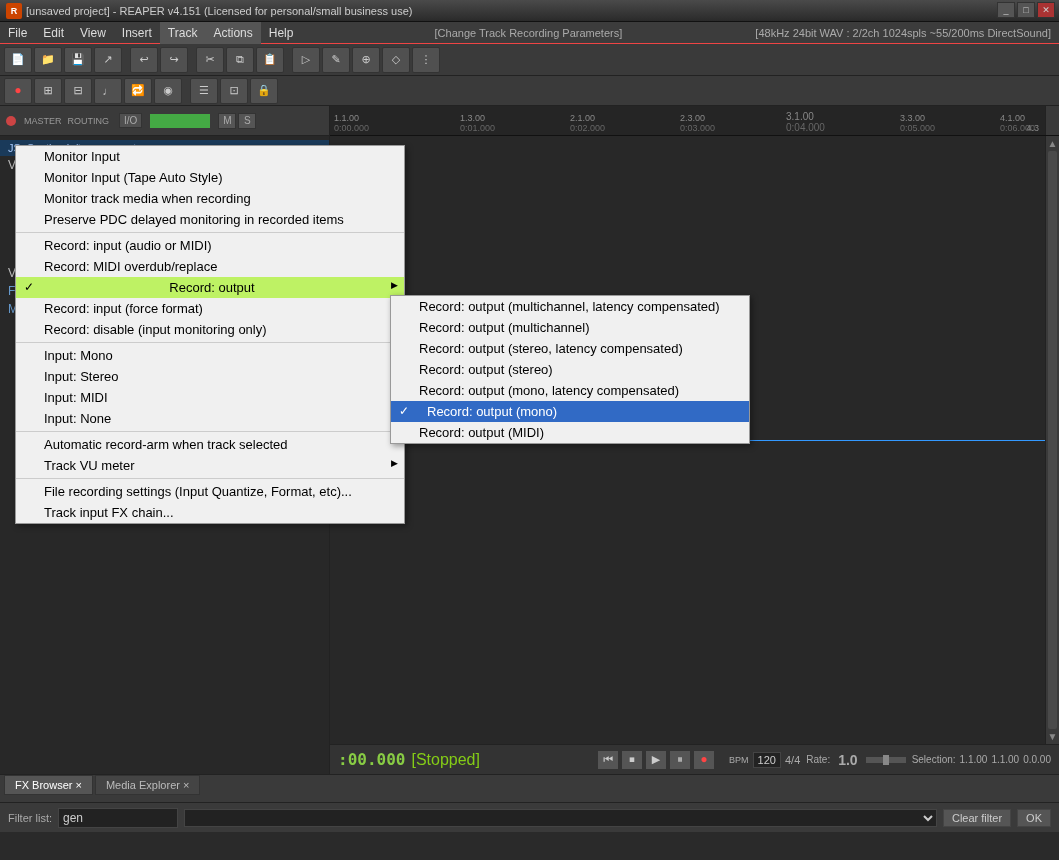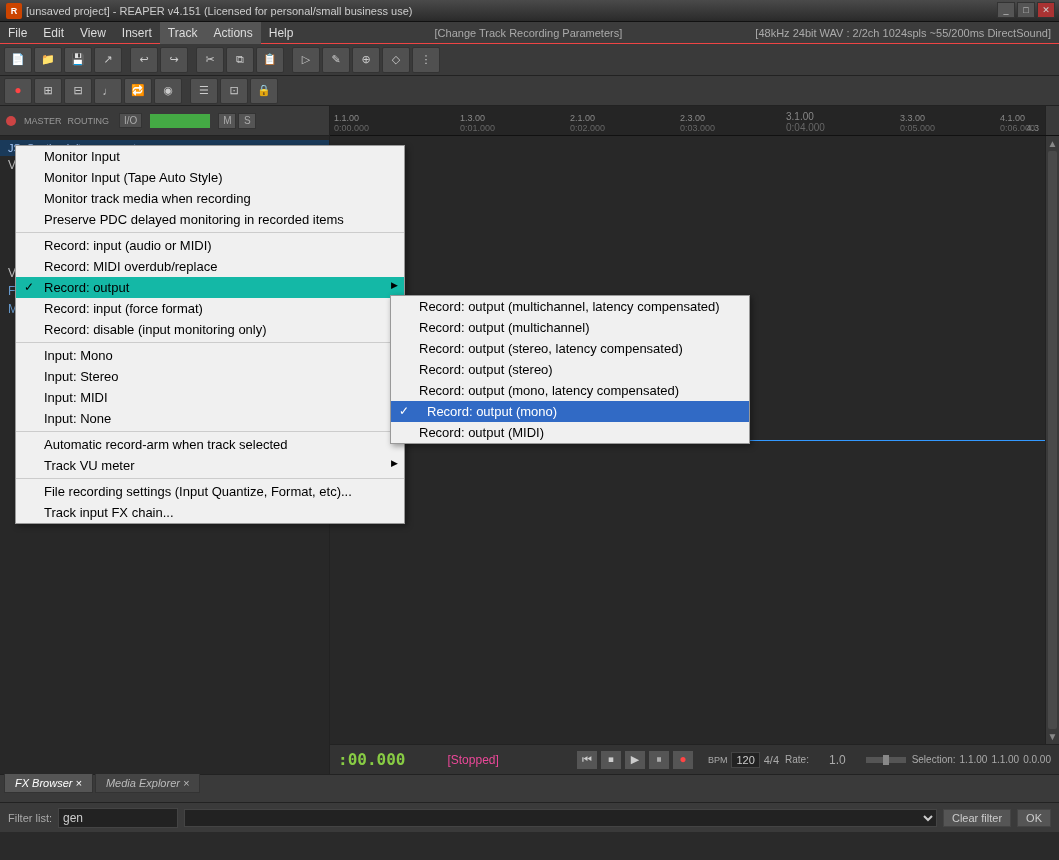--- a/index.html
+++ b/index.html
@@ -141,24 +141,23 @@
       width: 22px; height: 20px;
       display: flex; align-items: center; justify-content: center;
       font-size: 11px; cursor: pointer;
     }
 
     
     #bottom-tabs {
       height: 28px;
       background: #3a3a3a;
       display: flex;
-      align-items: flex-end;
+      align-items: flex-start;
       border-top: 1px solid #222;
-      padding: 9px 4px;
-      font-style: italic;
+      padding: 0 4px;
     }
     .bottom-tab {
       padding: 3px 10px;
       background: #444;
       border: 1px solid #333;
       color: #bbb;
       font-size: 11px;
       cursor: pointer;
       margin-right: 2px;
     }
@@ -406,40 +405,40 @@
         <div style="font-size:10px;color:#888;text-align:center;padding:2px 0;cursor:pointer;">▲</div>
         <div style="flex:1;background:#4a4a4a;margin:0 2px;border-radius:2px;"></div>
         <div style="font-size:10px;color:#888;text-align:center;padding:2px 0;cursor:pointer;">▼</div>
       </div>
     </div>
 
     <div style="height:30px;background:#333;border-top:1px solid #222;display:flex;align-items:center;padding:0 8px;gap:6px;">
       <div style="font-size:16px;font-weight:bold;color:#88cc44;font-family:monospace;">
         <span>:00.000</span>
       </div>
-      <div style="color:#ec4899;font-size:12px;margin-left:36px;">[Stopped]</div>
+      <div style="color:#84cc16;font-size:16px;">[Stopped]</div>
       <div style="flex:1;"></div>
 
       <div style="display:flex;gap:2px;">
         <div class="transport-btn">⏮</div>
         <div class="transport-btn">⏹</div>
         <div class="transport-btn">▶</div>
         <div class="transport-btn">⏸</div>
         <div class="transport-btn" style="color:#f44;">⏺</div>
       </div>
 
       <div style="display:flex;align-items:center;gap:4px;margin-left:8px;">
         <div style="font-size:9px;color:#aaa;">BPM</div>
         <div style="background:#222;border:1px solid #444;padding:1px 4px;font-size:11px;color:#ccc;">120</div>
         <div style="font-size:11px;color:#aaa;">4/4</div>
       </div>
 
-      <div style="display:flex;align-items:center;gap:20px;">
+      <div style="display:flex;align-items:center;gap:8px;">
         <span style="font-size:10px;color:#aaa;">Rate:</span>
-        <span style="font-size:12px;color:#aaa;">1.0</span>
+        <span style="font-size:14px;color:#aaa;font-weight:bold;">1.0</span>
         <div style="width:40px;height:6px;background:#555;position:relative;">
           <div style="position:absolute;left:50%;top:-2px;width:6px;height:10px;background:#888;transform:translateX(-50%);"></div>
         </div>
       </div>
 
       <div style="display:flex;align-items:center;gap:4px;text-align:center;">
         <span style="font-size:10px;color:#aaa;">Selection:</span>
         <span style="font-size:10px;color:#aaa;">1.1.00</span>
         <span style="font-size:10px;color:#aaa;">1.1.00</span>
         <span style="font-size:10px;color:#aaa;">0.0.00</span>
@@ -465,21 +464,21 @@
 </div>
 
 <div id="context-menu">
   <div class="cm-item">Monitor Input</div>
   <div class="cm-item">Monitor Input (Tape Auto Style)</div>
   <div class="cm-item">Monitor track media when recording</div>
   <div class="cm-item">Preserve PDC delayed monitoring in recorded items</div>
   <div class="cm-sep"></div>
   <div class="cm-item">Record: input (audio or MIDI)</div>
   <div class="cm-item">Record: MIDI overdub/replace</div>
-  <div class="cm-item checked has-sub" style="background:#14b8a6;">Record: output</div>
+  <div class="cm-item checked has-sub" style="background:#bef264;text-align:center;">Record: output</div>
   <div class="cm-item has-sub">Record: input (force format)</div>
   <div class="cm-item">Record: disable (input monitoring only)</div>
   <div class="cm-sep"></div>
   <div class="cm-item has-sub">Input: Mono</div>
   <div class="cm-item has-sub">Input: Stereo</div>
   <div class="cm-item has-sub">Input: MIDI</div>
   <div class="cm-item">Input: None</div>
   <div class="cm-sep"></div>
   <div class="cm-item">Automatic record-arm when track selected</div>
   <div class="cm-item has-sub">Track VU meter</div>

